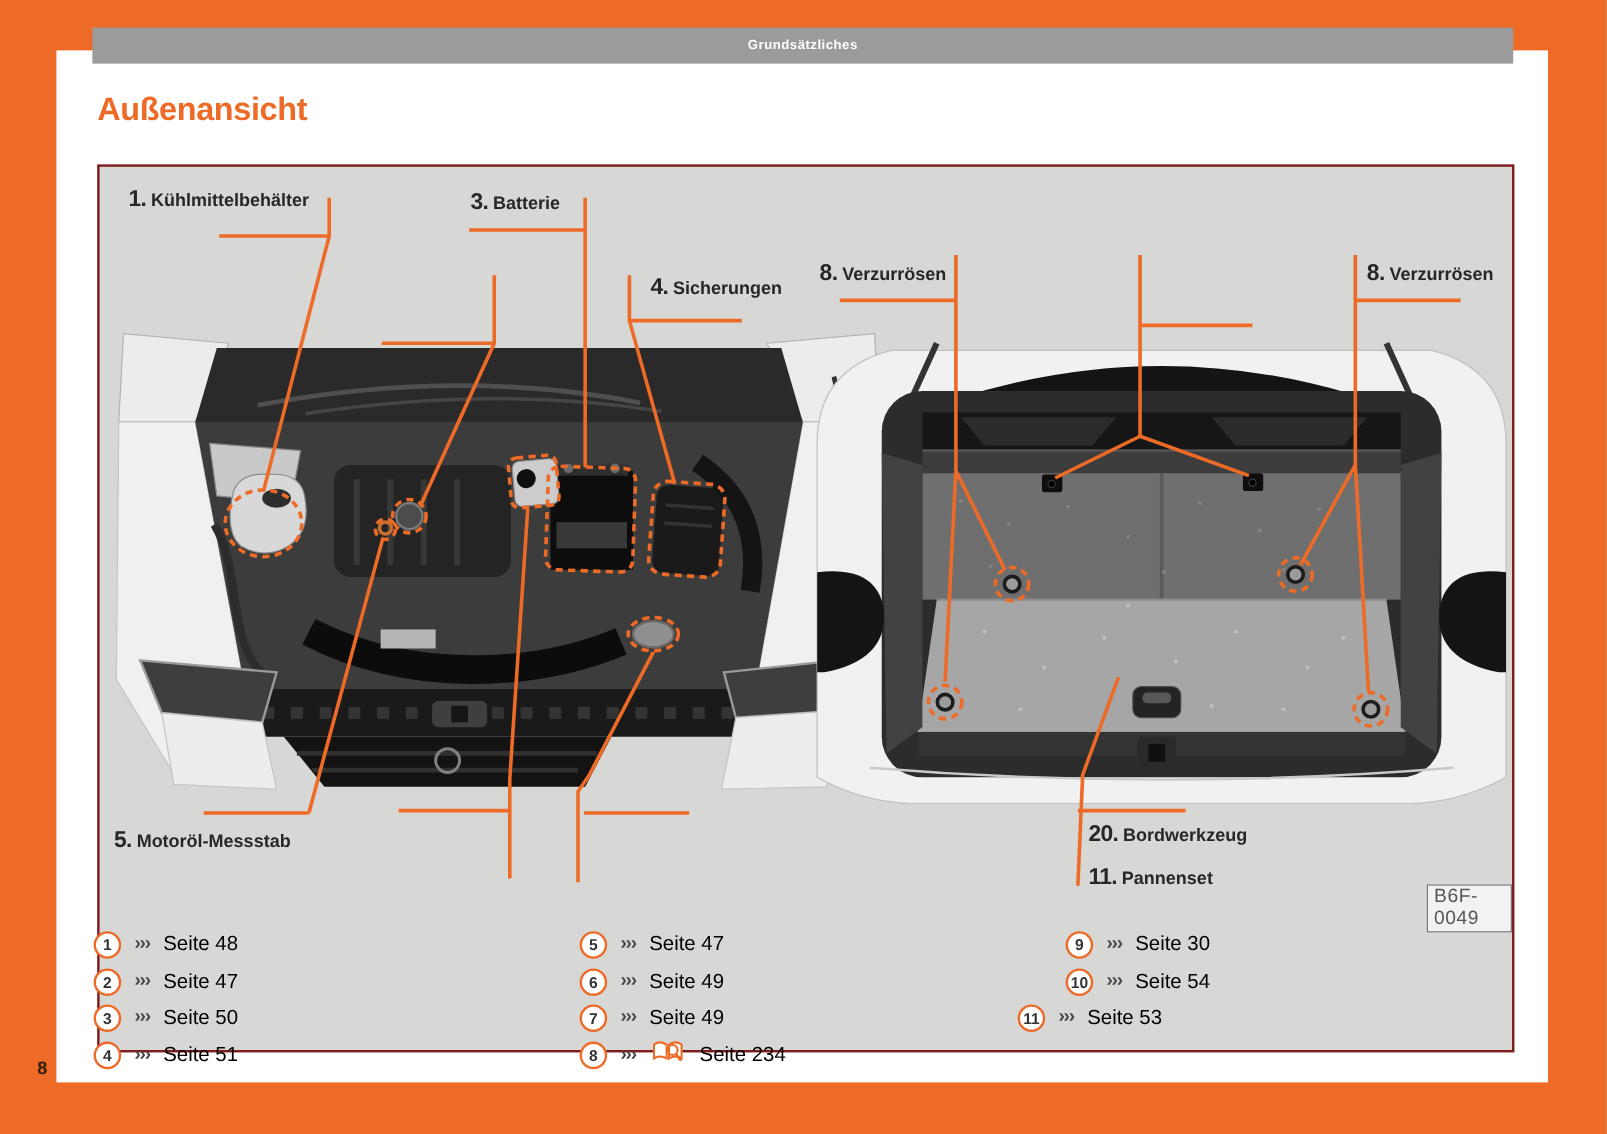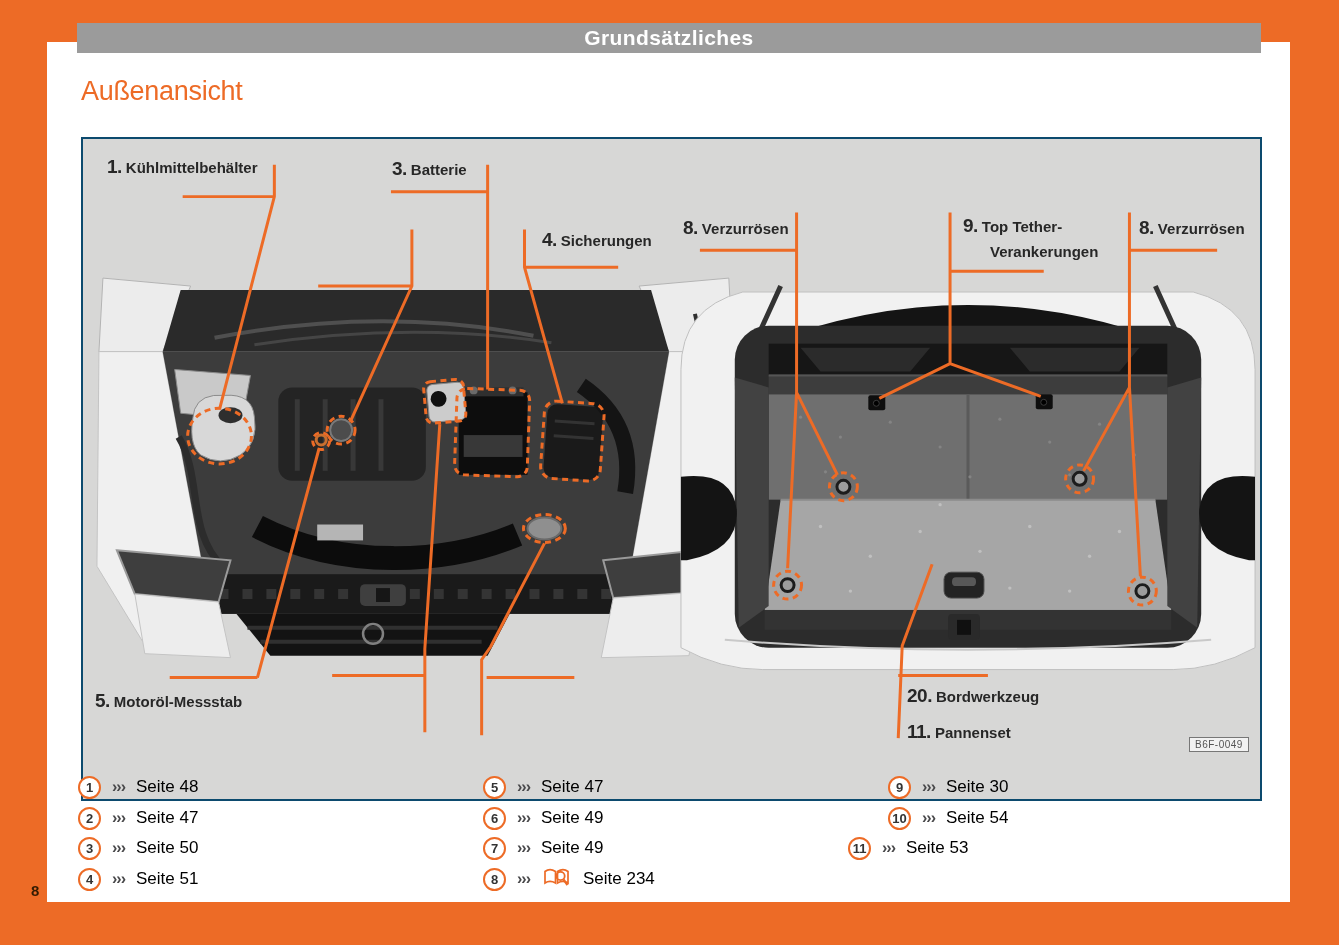--- a/index.html
+++ b/index.html
@@ -3,41 +3,41 @@
 <meta charset="utf-8">
 <style>
   html,body{margin:0;padding:0;}
   body{
     width:1339px;height:945px;position:relative;overflow:hidden;
     background:#ed6b26;font-family:"Liberation Sans",sans-serif;
   }
   .white-page{position:absolute;left:47px;top:42px;width:1243px;height:860px;background:#ffffff;}
   .gray-bar{
     position:absolute;left:77px;top:23px;width:1184px;height:30px;background:#9b9b9b;
-    color:#ffffff;font-weight:bold;font-size:21px;letter-spacing:.4px;
+    color:#ffffff;font-weight:bold;font-size:11px;letter-spacing:.4px;
     display:flex;align-items:center;justify-content:center;
   }
   .section-title{
     position:absolute;left:81px;top:76px;color:#ed6b26;
-    font-size:27px;font-weight:normal;letter-spacing:-.3px;
+    font-size:27px;font-weight:bold;letter-spacing:-.3px;
   }
   .figure{
-    position:absolute;left:81px;top:137px;width:1181px;height:664px;
-    background:#d7d7d6;border:2px solid #0c4a6e;box-sizing:border-box;
+    position:absolute;left:81px;top:137px;width:1181px;height:740px;
+    background:#d7d7d6;border:2px solid #7f1d1d;box-sizing:border-box;
   }
   .figure svg.art{position:absolute;left:0;top:0;width:1177px;height:620px;}
   .lbl{
     position:absolute;color:#272727;font-weight:bold;font-size:15px;
     line-height:25px;white-space:nowrap;
   }
   .lbl .n{font-size:19px;letter-spacing:-.5px;margin-right:4px;}
   .lbl .ind{padding-left:27px;}
   .lbl.ra{text-align:right;}
   .figcode{
-    position:absolute;left:1106px;top:598px;font-size:10px;color:#555;
+    position:absolute;left:1106px;top:598px;font-size:16px;color:#555;
     background:#f2f2f2;border:1px solid #777;padding:1px 5px;letter-spacing:.5px;
   }
   .ref{position:absolute;display:flex;align-items:center;gap:11px;height:24px;}
   .badge{
     width:23px;height:23px;border:2px solid #ed6b26;border-radius:50%;box-sizing:border-box;
     display:flex;align-items:center;justify-content:center;
     font-size:13px;font-weight:bold;color:#333;background:#fff;flex:0 0 auto;
   }
   .arrow{font-weight:bold;color:#48484a;font-size:16px;letter-spacing:-1px;}
   .ptext{font-size:17px;color:#000000;}
@@ -214,24 +214,20 @@
   </div>
   <div class="lbl" style="left:459px;top:88px">
     <span class="n">4.</span><span>Sicherungen</span>
   </div>
   <div class="lbl" style="left:12px;top:549px">
     <span class="n">5.</span><span>Motoröl-Messstab</span>
   </div>
   <div class="lbl" style="left:600px;top:76px">
     <span class="n">8.</span><span>Verzurrösen</span>
   </div>
-  <div class="lbl" style="left:880px;top:74px">
-    <div><span class="n">9.</span><span>Top Tether-</span></div>
-    <div class="ind"><span>Verankerungen</span></div>
-  </div>
   <div class="lbl" style="left:1056px;top:76px">
     <span class="n">8.</span><span>Verzurrösen</span>
   </div>
   <div class="lbl" style="left:824px;top:544px">
     <span class="n">20.</span><span>Bordwerkzeug</span>
   </div>
   <div class="lbl" style="left:824px;top:580px">
     <span class="n">11.</span><span>Pannenset</span>
   </div>
 

